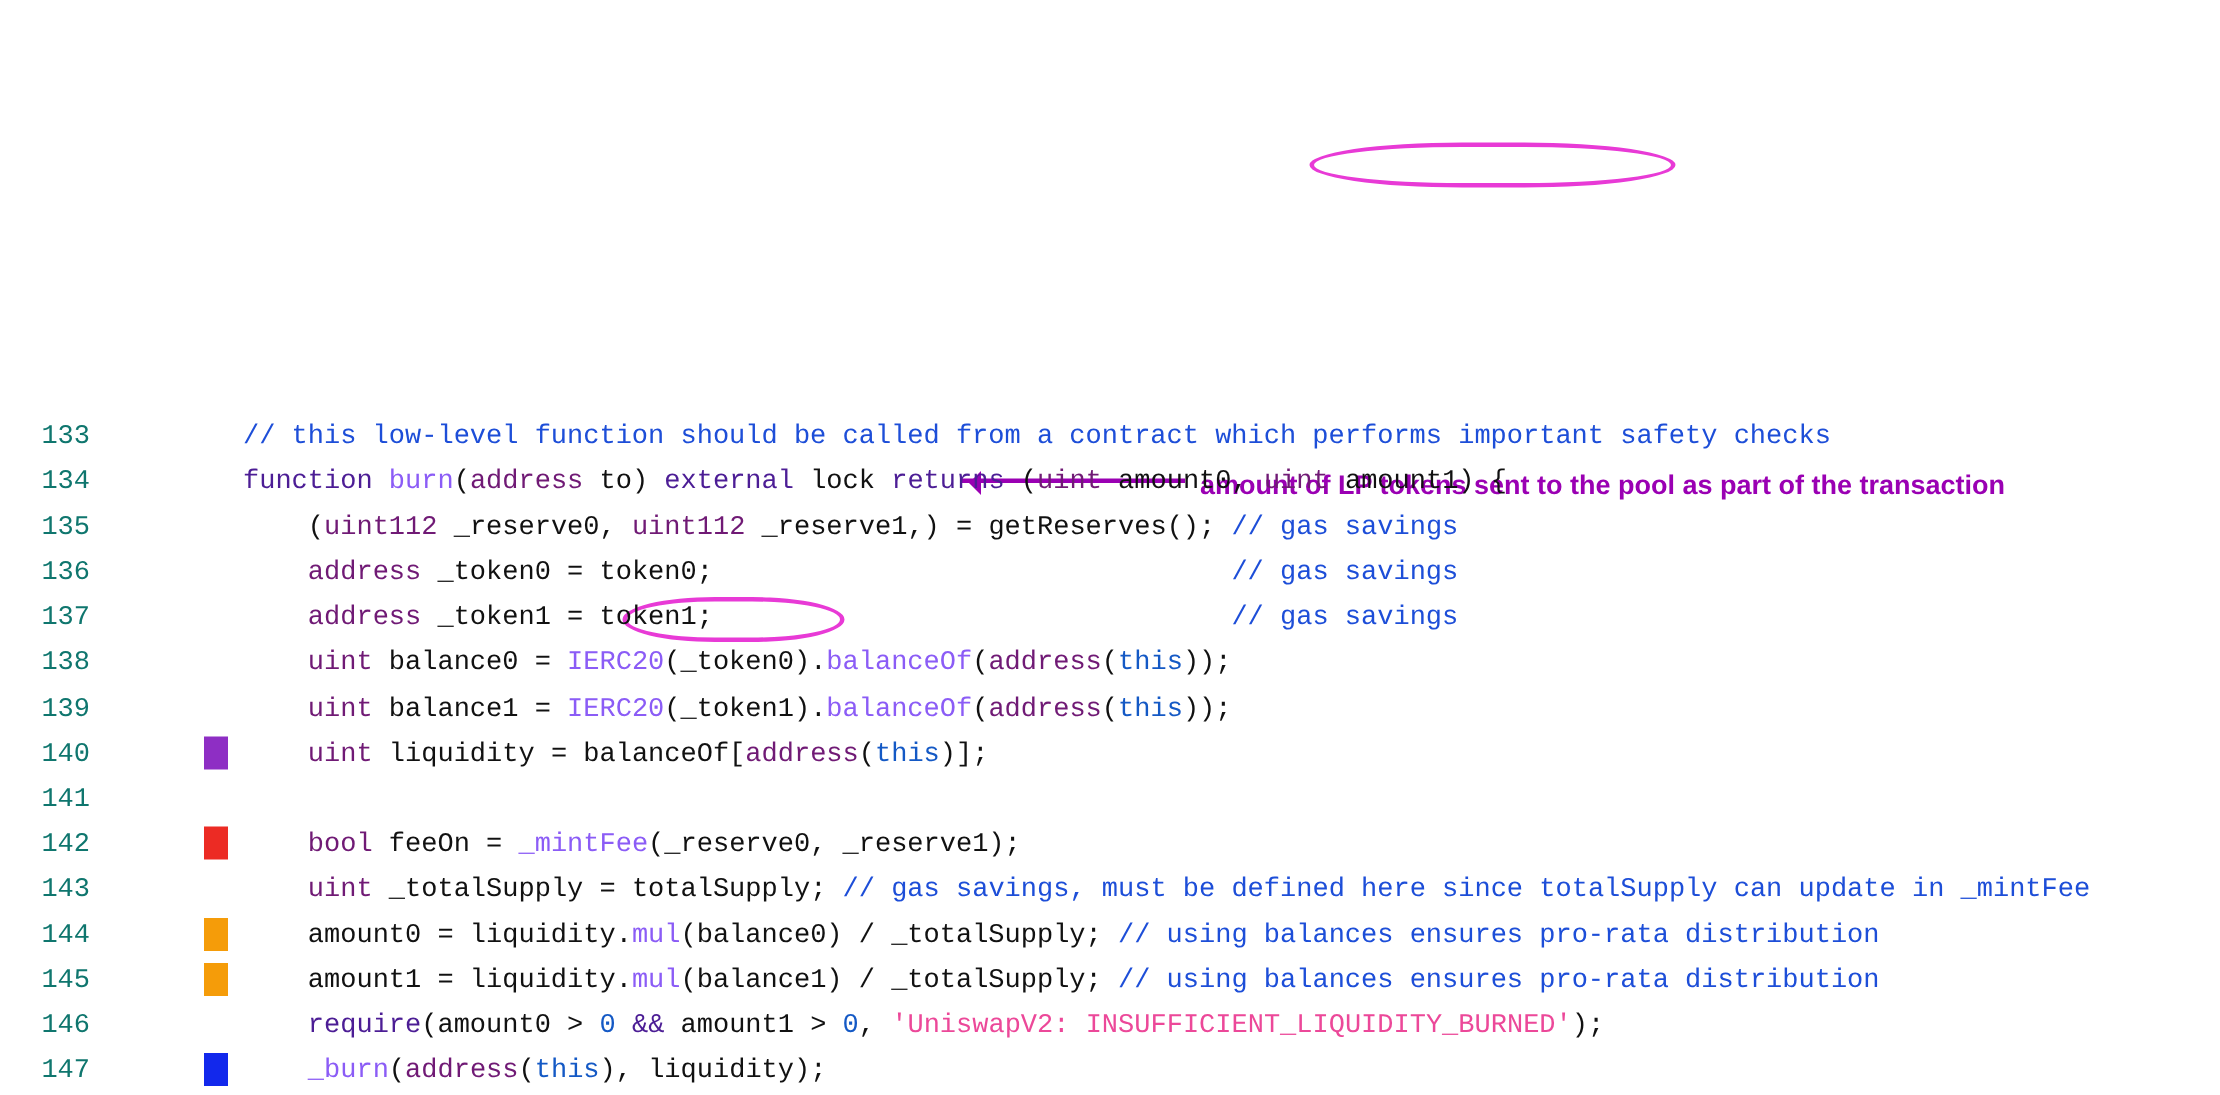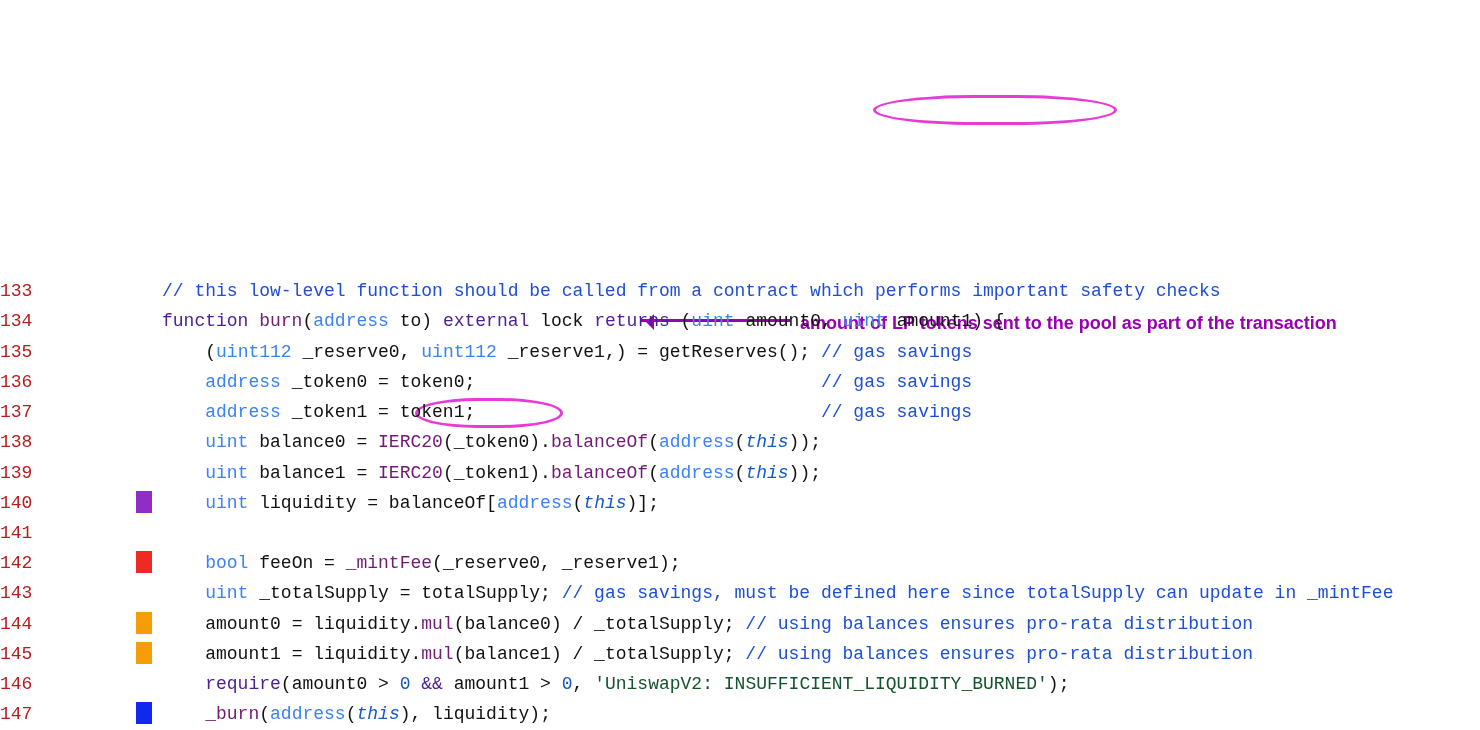--- a/index.html
+++ b/index.html
@@ -1,30 +1,30 @@
 <!DOCTYPE html>
 <html><head>
 <meta charset="utf-8">
 <style>
   html,body{margin:0;padding:0;background:#fff}
   body{font-family:ui-monospace,SFMono-Regular,Menlo,Consolas,"Liberation Mono",monospace;font-size:18px;line-height:1.68;color:#111;white-space:pre}
   .wrap{position:relative;width:1480px;margin:0 auto;padding:4px 0 6px 0}
   .row{display:flex;align-items:stretch}
-  .ln{width:60px;color:#b91c1c;padding-right:8px;user-select:none;flex:0 0 60px}
+  .ln{width:60px;text-align:right;color:#0f766e;padding-right:8px;user-select:none;flex:0 0 60px}
   .gut{position:relative;width:88px;flex:0 0 88px}
   .mk{position:absolute;right:4px;top:3px;width:16px;height:22px}
   .code{flex:1 1 auto;padding-left:6px;position:relative}
   
   .c-cmt{color:#1d4ed8}
   .c-kw{color:#4c1d95}        
-  .c-ty{color:#3b82f6}        
-  .c-id{color:#701a75}        
-  .c-th{color:#1459c5;font-style:italic}
+  .c-ty{color:#701a75}        
+  .c-id{color:#8b5cf6}        
+  .c-th{color:#1459c5;}
   .c-plain{color:#111}
-  .c-str{color:#14532d}
+  .c-str{color:#ec4899}
   .c-num{color:#1459c5}
   
   .oval{position:absolute;border:3px solid #e83ad6;border-radius:50%/60%;pointer-events:none}
   .arrow{position:absolute;height:0;border-top:3px solid #9a00b3;pointer-events:none}
   .arrow::before{content:"";position:absolute;left:-2px;top:-8px;border:8px solid transparent;border-right-color:#9a00b3}
   .anno{position:absolute;font-family:Liberation Sans, sans-serif;font-weight:700;color:#9a00b3;font-size:18px;white-space:nowrap}
   
   .mk-purple{background:#8e2ec4}
   .mk-red{background:#ec2b24}
   .mk-orange{background:#f59c09}

